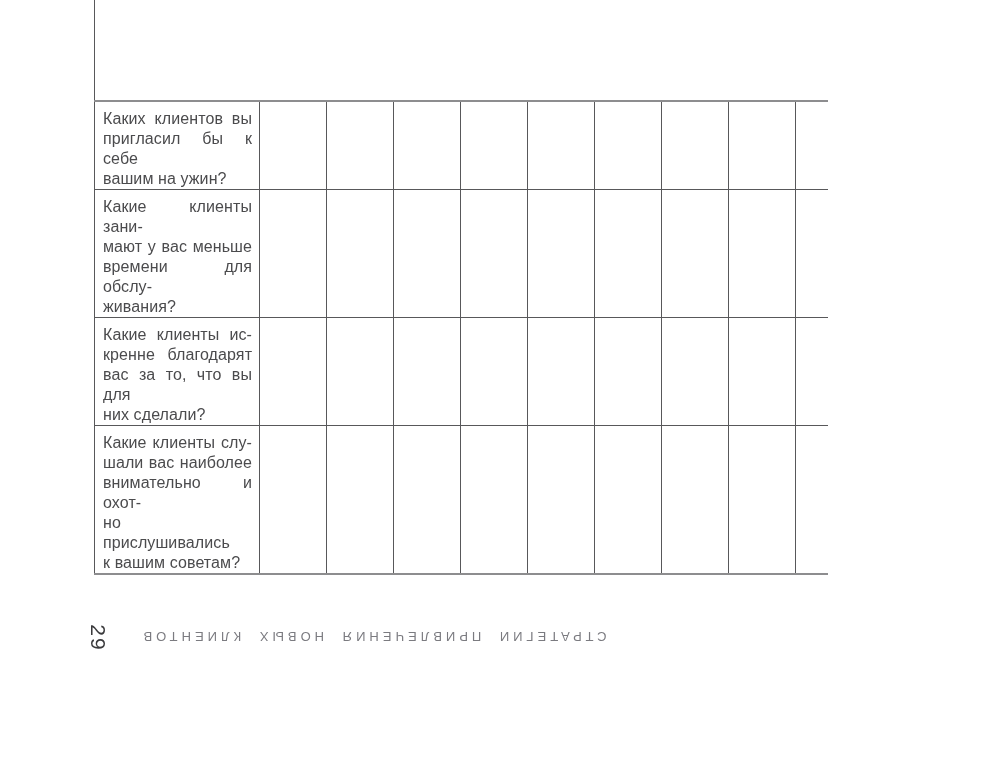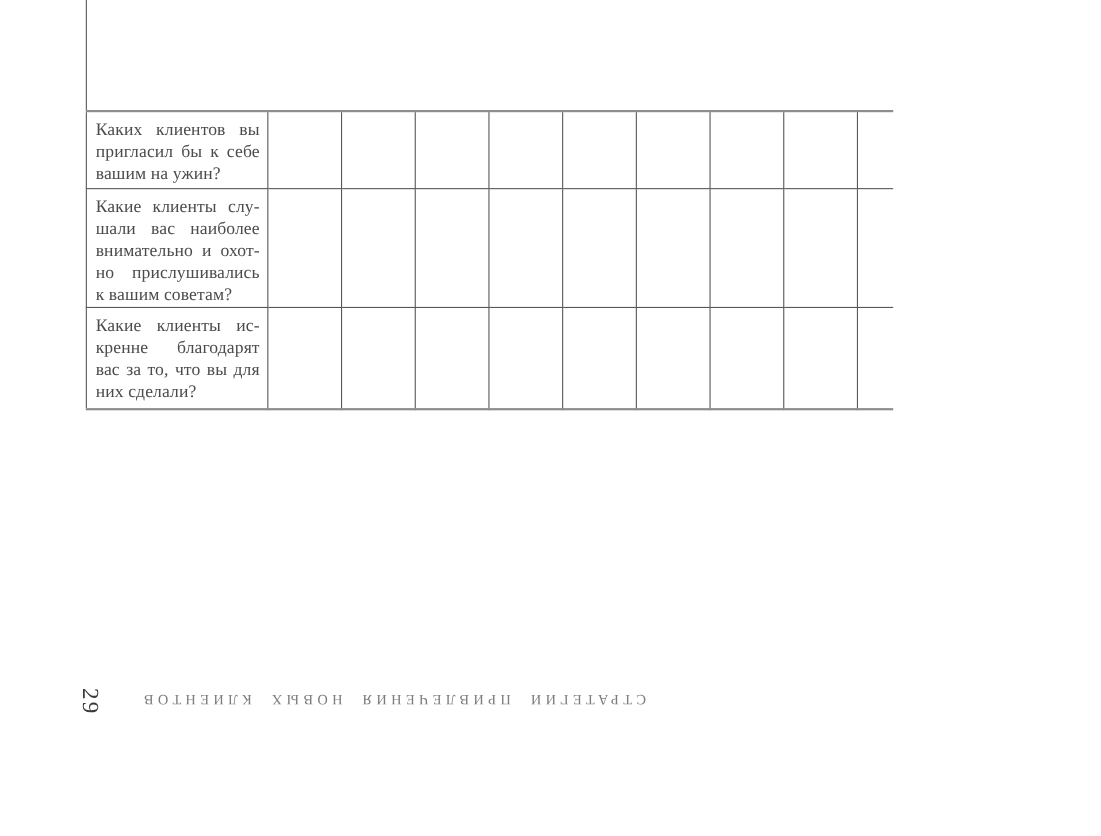--- a/index.html
+++ b/index.html
@@ -1,18 +1,18 @@
 <!DOCTYPE html>
 <html><head>
 <meta charset="utf-8">
 <style>
   html,body{margin:0;padding:0;background:#ffffff;}
   .page{
     position:relative;width:812px;height:760px;overflow:hidden;
-    background:#ffffff;font-family:Liberation Serif, serif;
+    background:#ffffff;font-family:Liberation Sans, sans-serif;margin-left:16px;
   }
   table.grid{
     position:absolute;left:78px;top:0;
     border-collapse:collapse;table-layout:fixed;width:837px;
     border-left:1px solid #4e4e50;
     border-right:2px solid #8d8d8f;
     border-bottom:2px solid #8d8d8f;
     border-top:none;
   }
   col.cq{width:165px;}
@@ -83,28 +83,26 @@
         <td></td>
           <td></td>
         <td></td>
           <td></td>
         <td></td>
           <td></td>
         <td></td>
           <td></td>
       </tr>
 
-
-      <tr style="height:107px">
+      <tr style="height:91px">
         <td class="q">
-          <div class="ql">Какие клиенты слу-</div>
-          <div class="ql">шали вас наиболее</div>
-          <div class="ql">внимательно и охот-</div>
-          <div class="ql">но прислушивались</div>
-          <div class="ql last">к вашим советам?</div>
+          <div class="ql">Какие клиенты зани-</div>
+          <div class="ql">мают у вас меньше</div>
+          <div class="ql">времени для обслу-</div>
+          <div class="ql last">живания?</div>
         </td>
         <td></td>
           <td></td>
         <td></td>
           <td></td>
         <td></td>
           <td></td>
         <td></td>
           <td></td>
         <td></td>
@@ -123,19 +121,39 @@
         <td></td>
           <td></td>
         <td></td>
           <td></td>
         <td></td>
           <td></td>
         <td></td>
           <td></td>
       </tr>
 
+      <tr style="height:107px">
+        <td class="q">
+          <div class="ql">Какие клиенты слу-</div>
+          <div class="ql">шали вас наиболее</div>
+          <div class="ql">внимательно и охот-</div>
+          <div class="ql">но прислушивались</div>
+          <div class="ql last">к вашим советам?</div>
+        </td>
+        <td></td>
+          <td></td>
+        <td></td>
+          <td></td>
+        <td></td>
+          <td></td>
+        <td></td>
+          <td></td>
+        <td></td>
+          <td></td>
+      </tr>
+
     </tbody>
   </table>
 
   <div class="pagenum">29</div>
   <div class="runtitle">СТРАТЕГИИ ПРИВЛЕЧЕНИЯ НОВЫХ КЛИЕНТОВ</div>
 
 </div>
 
 </body></html>

